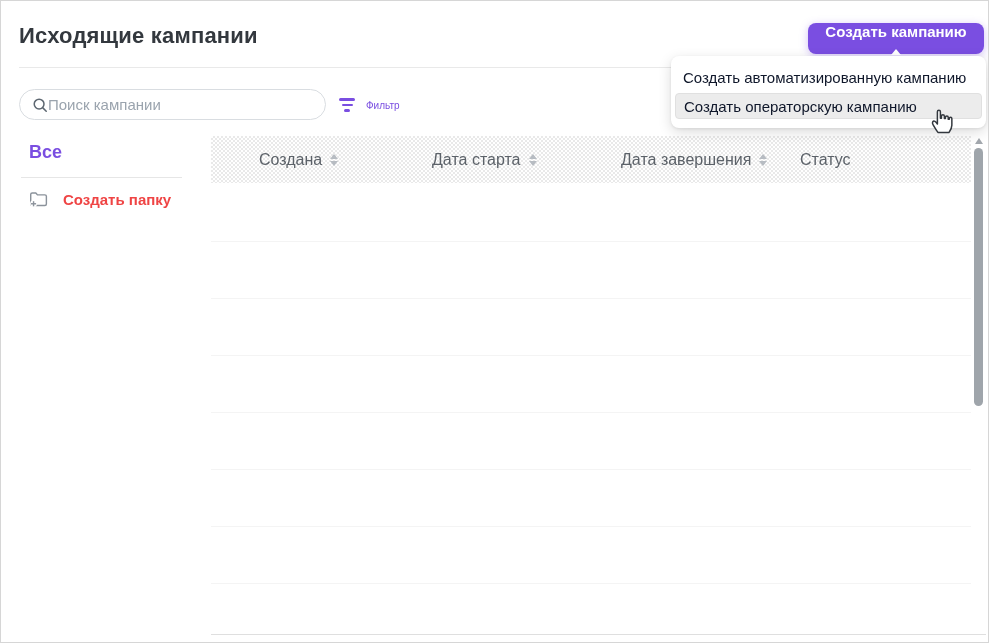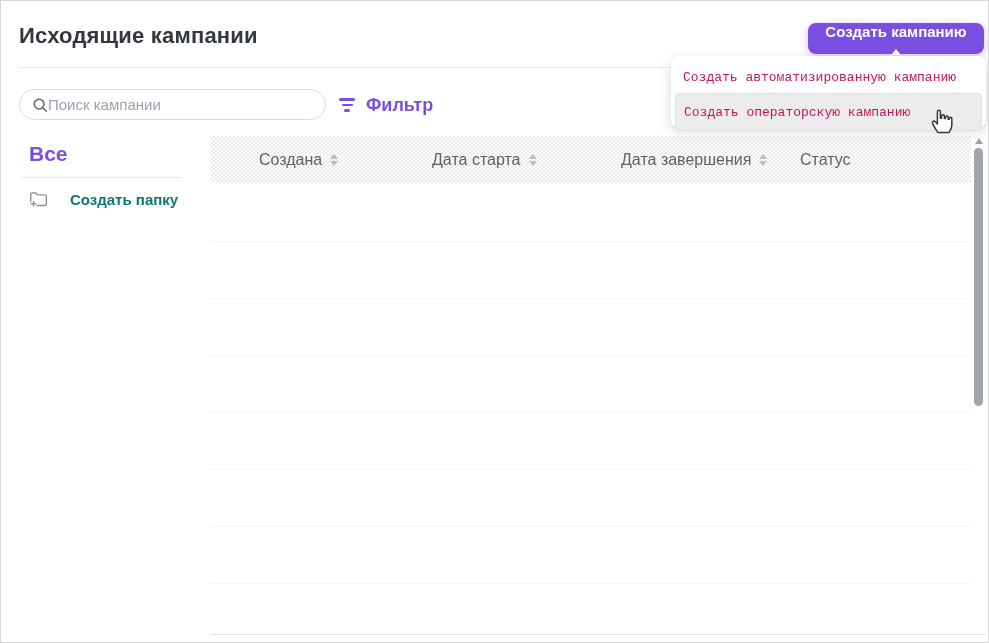--- a/index.html
+++ b/index.html
@@ -43,26 +43,25 @@
   
   .dropdown {
     left:670px; top:55px; width:315px; height:72px;
     background:#ffffff; border-radius:8px;
     box-shadow:0 1px 3px rgba(0,0,0,.08), 0 4px 14px rgba(0,0,0,.14);
     padding:6px 0 0 0;
     z-index:20;
   }
   .dd-item {
     height:31px; display:flex; align-items:center;
-    padding:0 12px; font-size:13px; color:#be185d; cursor:pointer;
+    padding:0 12px; font-size:15px; color:#0f172a; cursor:pointer;
     white-space:nowrap;
-    font-family:Liberation Mono, monospace;
   }
   .dd-item.hovered {
-    height:38px; margin:0 4px;
+    height:26px; margin:0 4px;
     padding:0 8px;
     background:#ececec; border:1px solid #e0e0e0; border-radius:4px;
   }
 
   
   .cursor { left:926px; top:103px; width:30px; height:30px; z-index:30; pointer-events:none; }
 
   
   .search-box {
     left:18px; top:88px; width:307px; height:31px;
@@ -71,36 +70,36 @@
     background:#fff;
   }
   .search-box input {
     border:none; outline:none; flex:1; font-family:inherit;
     font-size:15px; color:#33383e; background:transparent;
   }
   .search-box input::placeholder { color:#9ba4ae; }
   .filter-btn {
     left:338px; top:92px; height:24px;
     display:flex; align-items:center; gap:11px;
-    color:#7a4ee1; font-size:18px; font-weight:700; cursor:pointer;
+    color:#7a4ee1; font-size:10px; font-weight:400; cursor:pointer;
   }
   .filter-icon { display:flex; flex-direction:column; gap:3px; align-items:center; }
   .filter-icon i { display:block; height:2.5px; border-radius:2px; background:#7a4ee1; }
   .filter-icon i:nth-child(1){ width:16px; }
   .filter-icon i:nth-child(2){ width:11px; }
   .filter-icon i:nth-child(3){ width:6px; }
 
   
   .side-all {
-    left:28px; top:141px; font-size:21px; font-weight:600; color:#7a4ee1; cursor:pointer;
+    left:28px; top:141px; font-size:18px; font-weight:600; color:#7a4ee1; cursor:pointer;
   }
   .side-divider { left:20px; top:176px; width:161px; height:1px; background:#e6e6e6; }
   .create-folder {
-    left:28px; top:190px; display:flex; align-items:center; gap:22px;
-    color:#0f766e; font-size:15px; font-weight:600; cursor:pointer;
+    left:28px; top:190px; display:flex; align-items:center; gap:15px;
+    color:#ef4444; font-size:15px; font-weight:600; cursor:pointer;
   }
 
   
   .thead {
     left:210px; top:135px; width:760px; height:47px;
     background:repeating-conic-gradient(#e9e9e9 0% 25%, #ffffff 0% 50%);
     background-size:4px 4px;
   }
   .th {
     position:absolute; top:0; height:47px;

